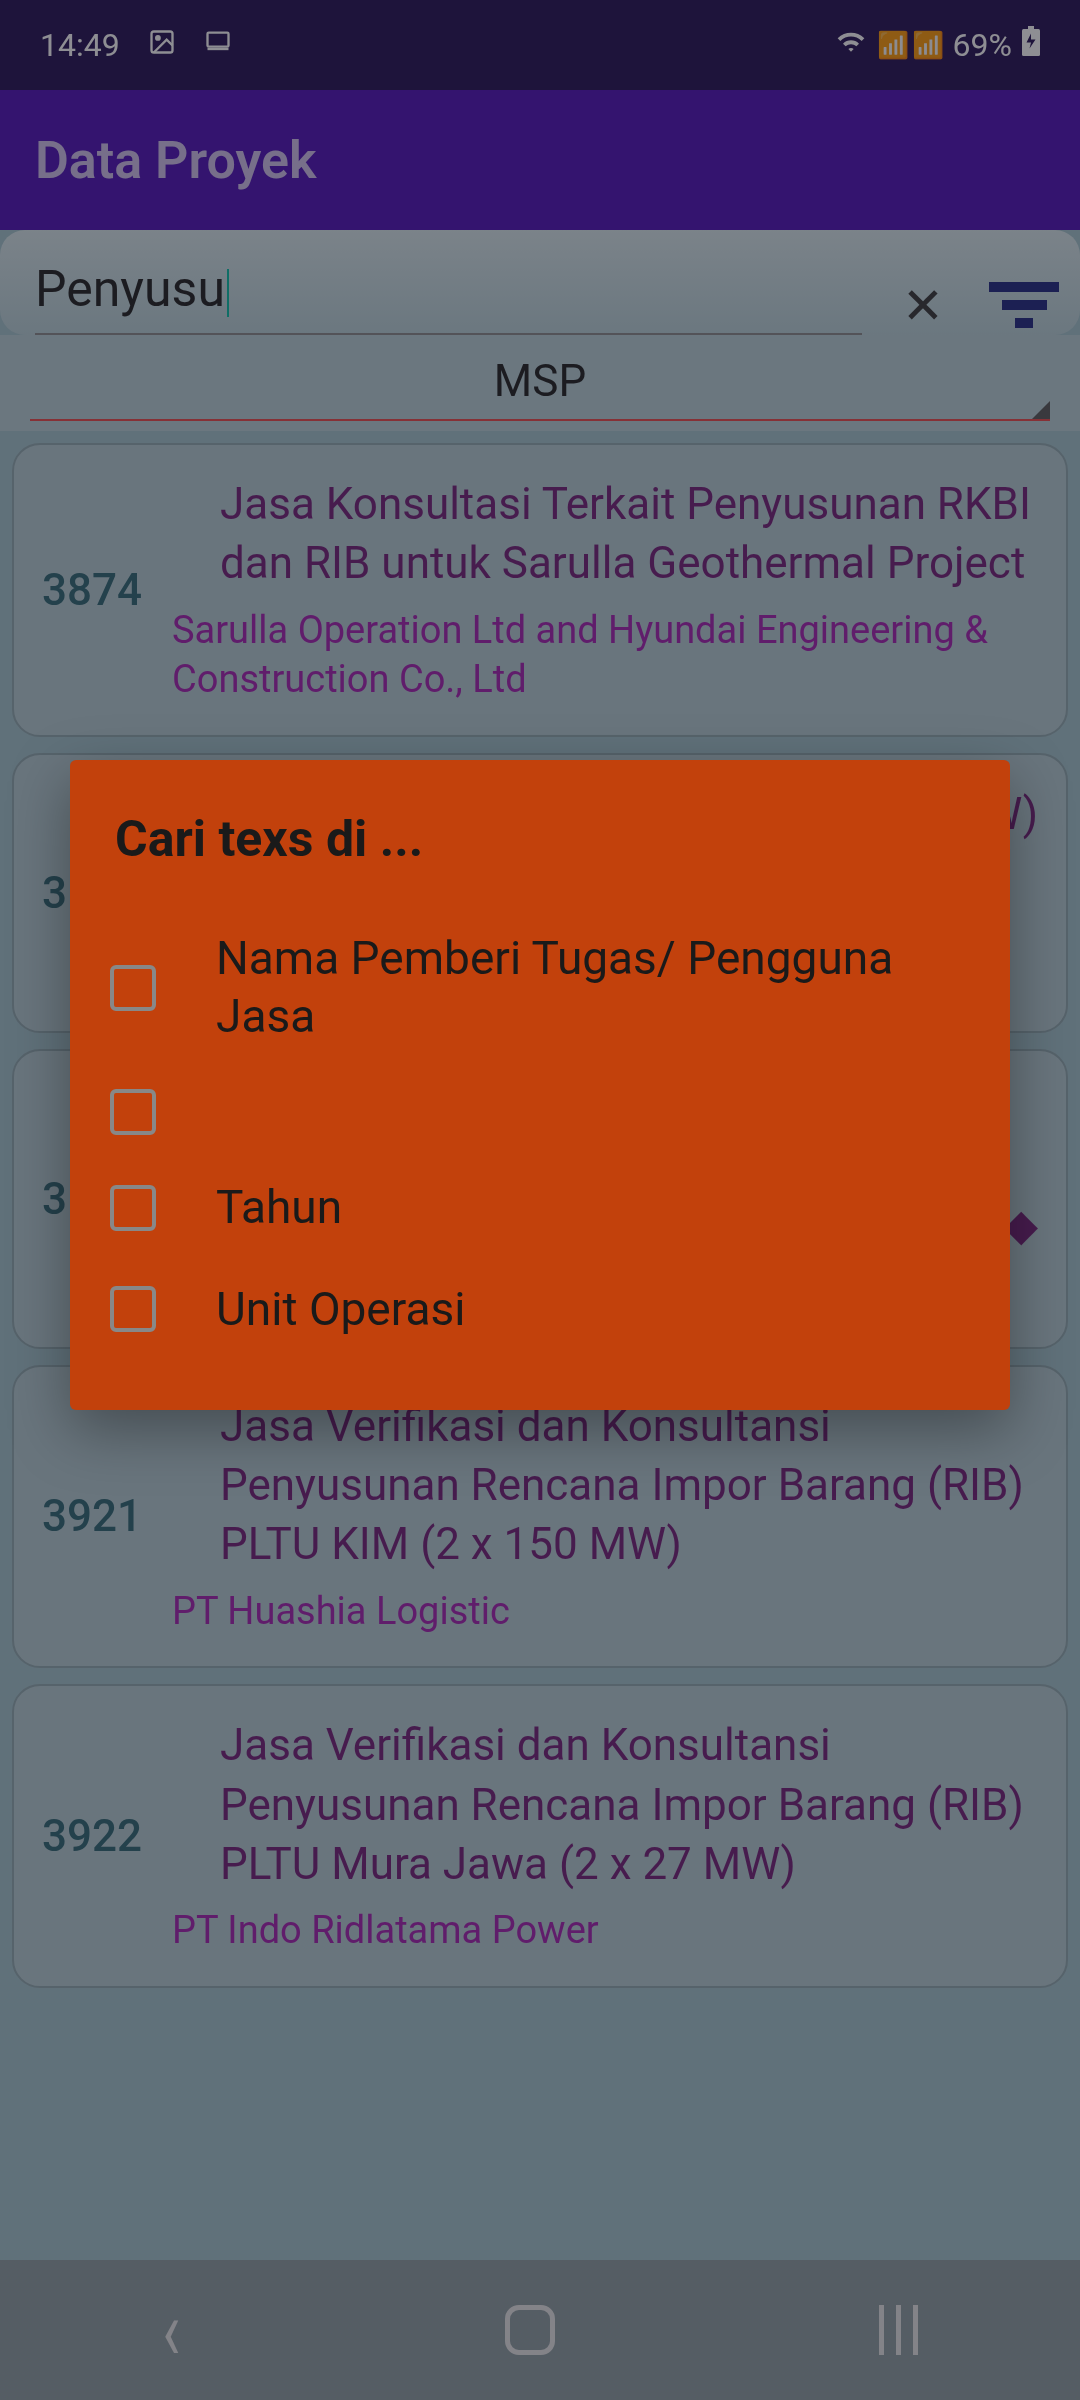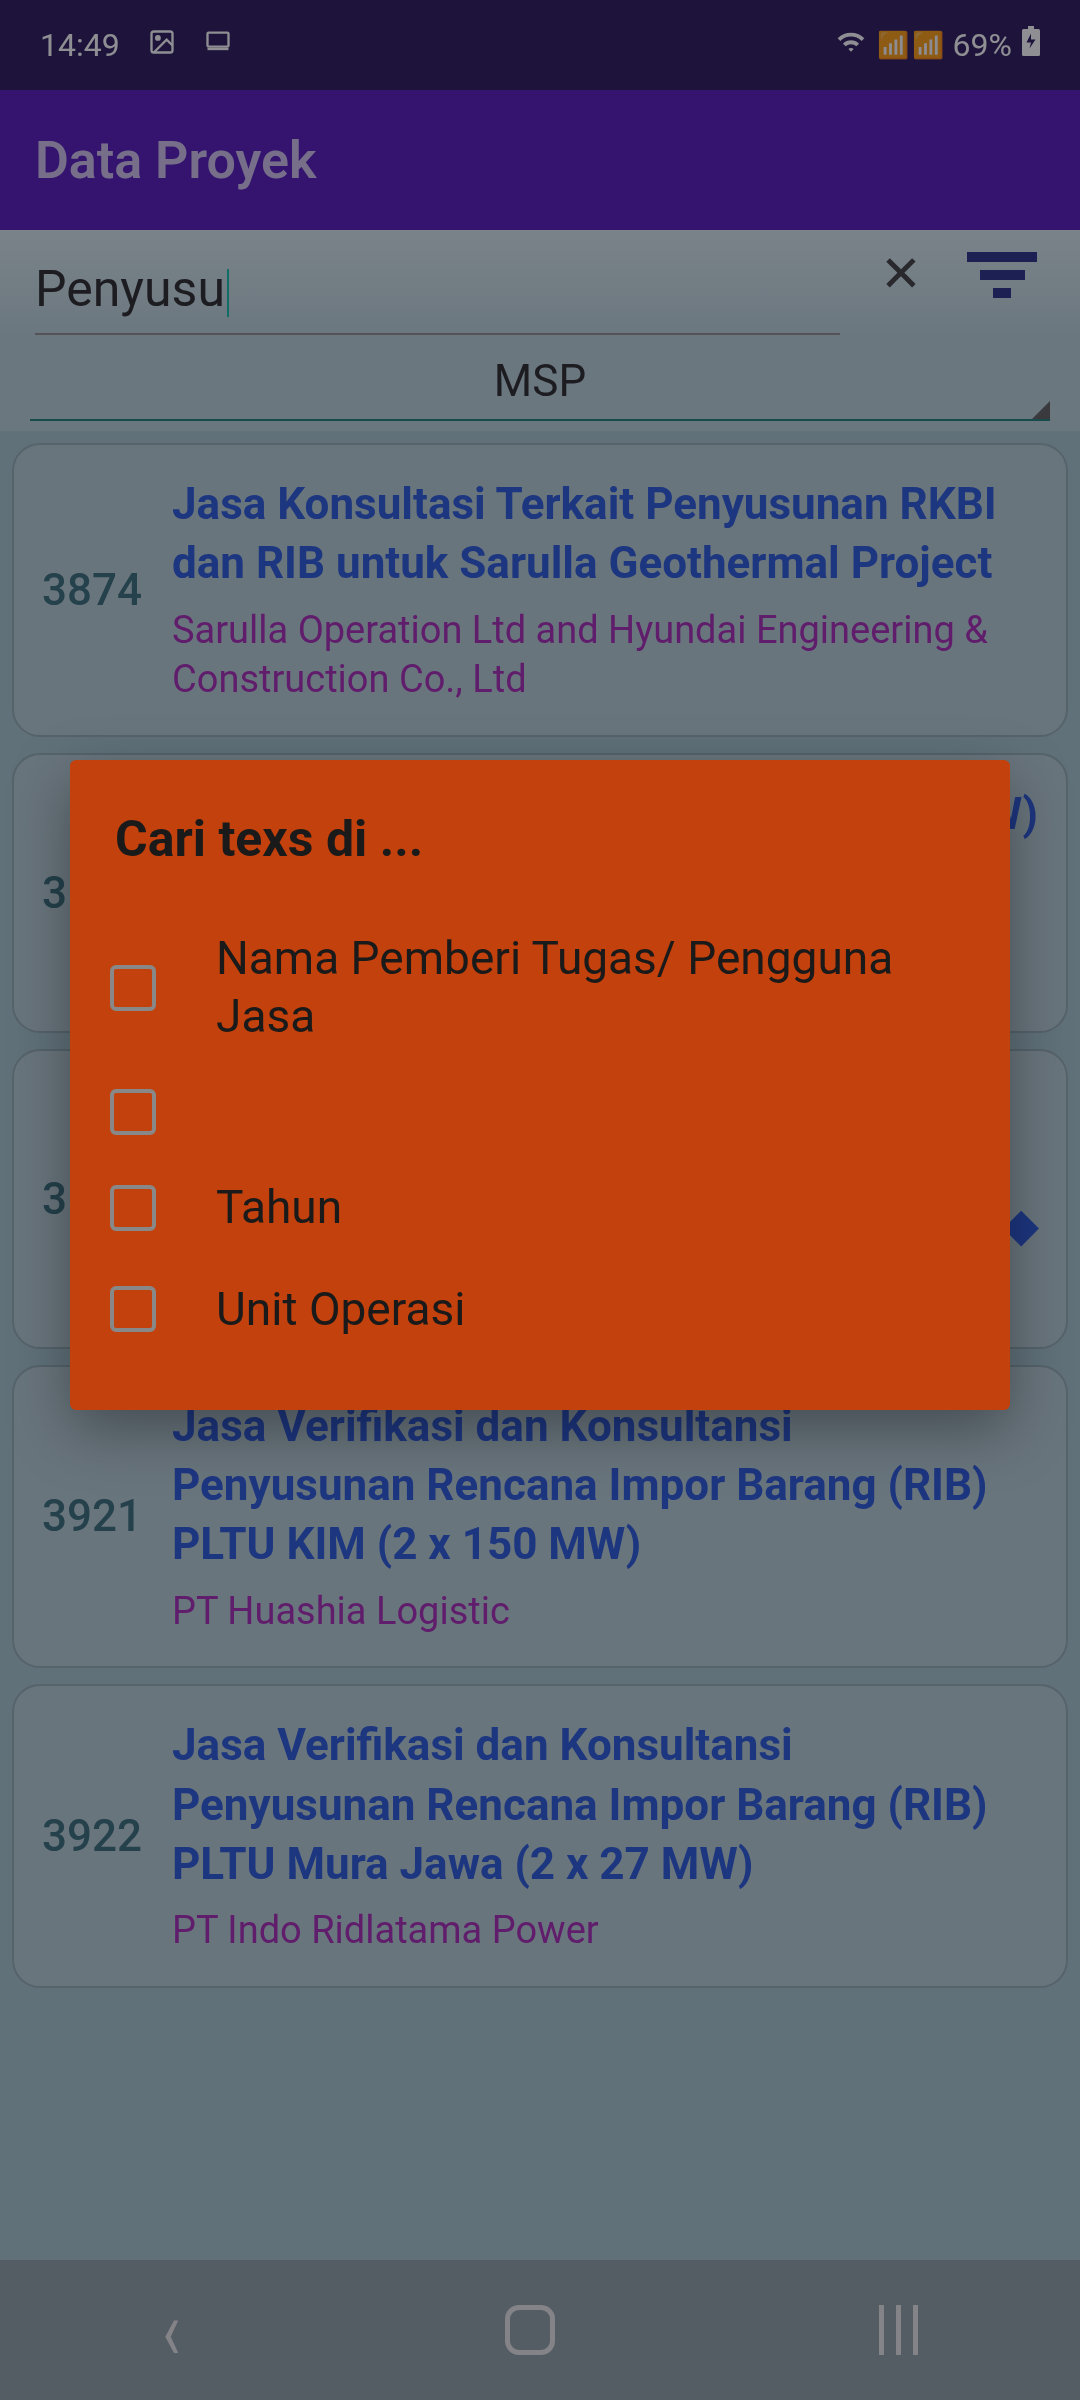--- a/index.html
+++ b/index.html
@@ -50,23 +50,24 @@
     }
     
     .app-title {
       color: rgba(255,255,255,0.75);
       font-size: 52px;
       font-weight: 600;
     }
     
     .search-row {
       display: flex;
-      align-items: flex-start;
-      padding: 15px 38px 0 35px;
+      align-items: flex-end;
+      padding: 15px 16px 0 35px;
       background: linear-gradient(to bottom, #d8e8eb, #b8d1d7);
+      border-radius: 25px;
     }
     
     .search-input {
       flex: 1;
       border: none;
       background: transparent;
       font-size: 50px;
       color: #1a1a1a;
       padding: 15px 0;
       outline: none;
@@ -110,21 +111,21 @@
     .filter-line:nth-child(2) { width: 45px; }
     .filter-line:nth-child(3) { width: 18px; }
     
     .dropdown-row {
       padding: 8px 30px 10px 30px;
       background: #b8d1d7;
     }
     
     .dropdown {
       background: transparent;
-      border-bottom: 2px solid #0f766e;
+      border-bottom: 2px solid #ef4444;
       padding: 12px 0;
       position: relative;
       text-align: center;
     }
     
     .dropdown-value {
       font-size: 44px;
       color: #1a1a1a;
     }
     
@@ -161,24 +162,25 @@
       align-self: center;
       min-width: 110px;
     }
     
     .card-content {
       flex: 1;
     }
     
     .card-title {
       font-size: 44px;
-      color: #1d4ed8;
-      font-weight: 700;
+      color: #701a75;
+      font-weight: 400;
       line-height: 1.35;
       margin-bottom: 12px;
+      margin-left: 48px;
     }
     
     .card-sub {
       font-size: 38px;
       color: #a21caf;
       line-height: 1.3;
     }
     
     .dim-overlay {
       position: absolute;

